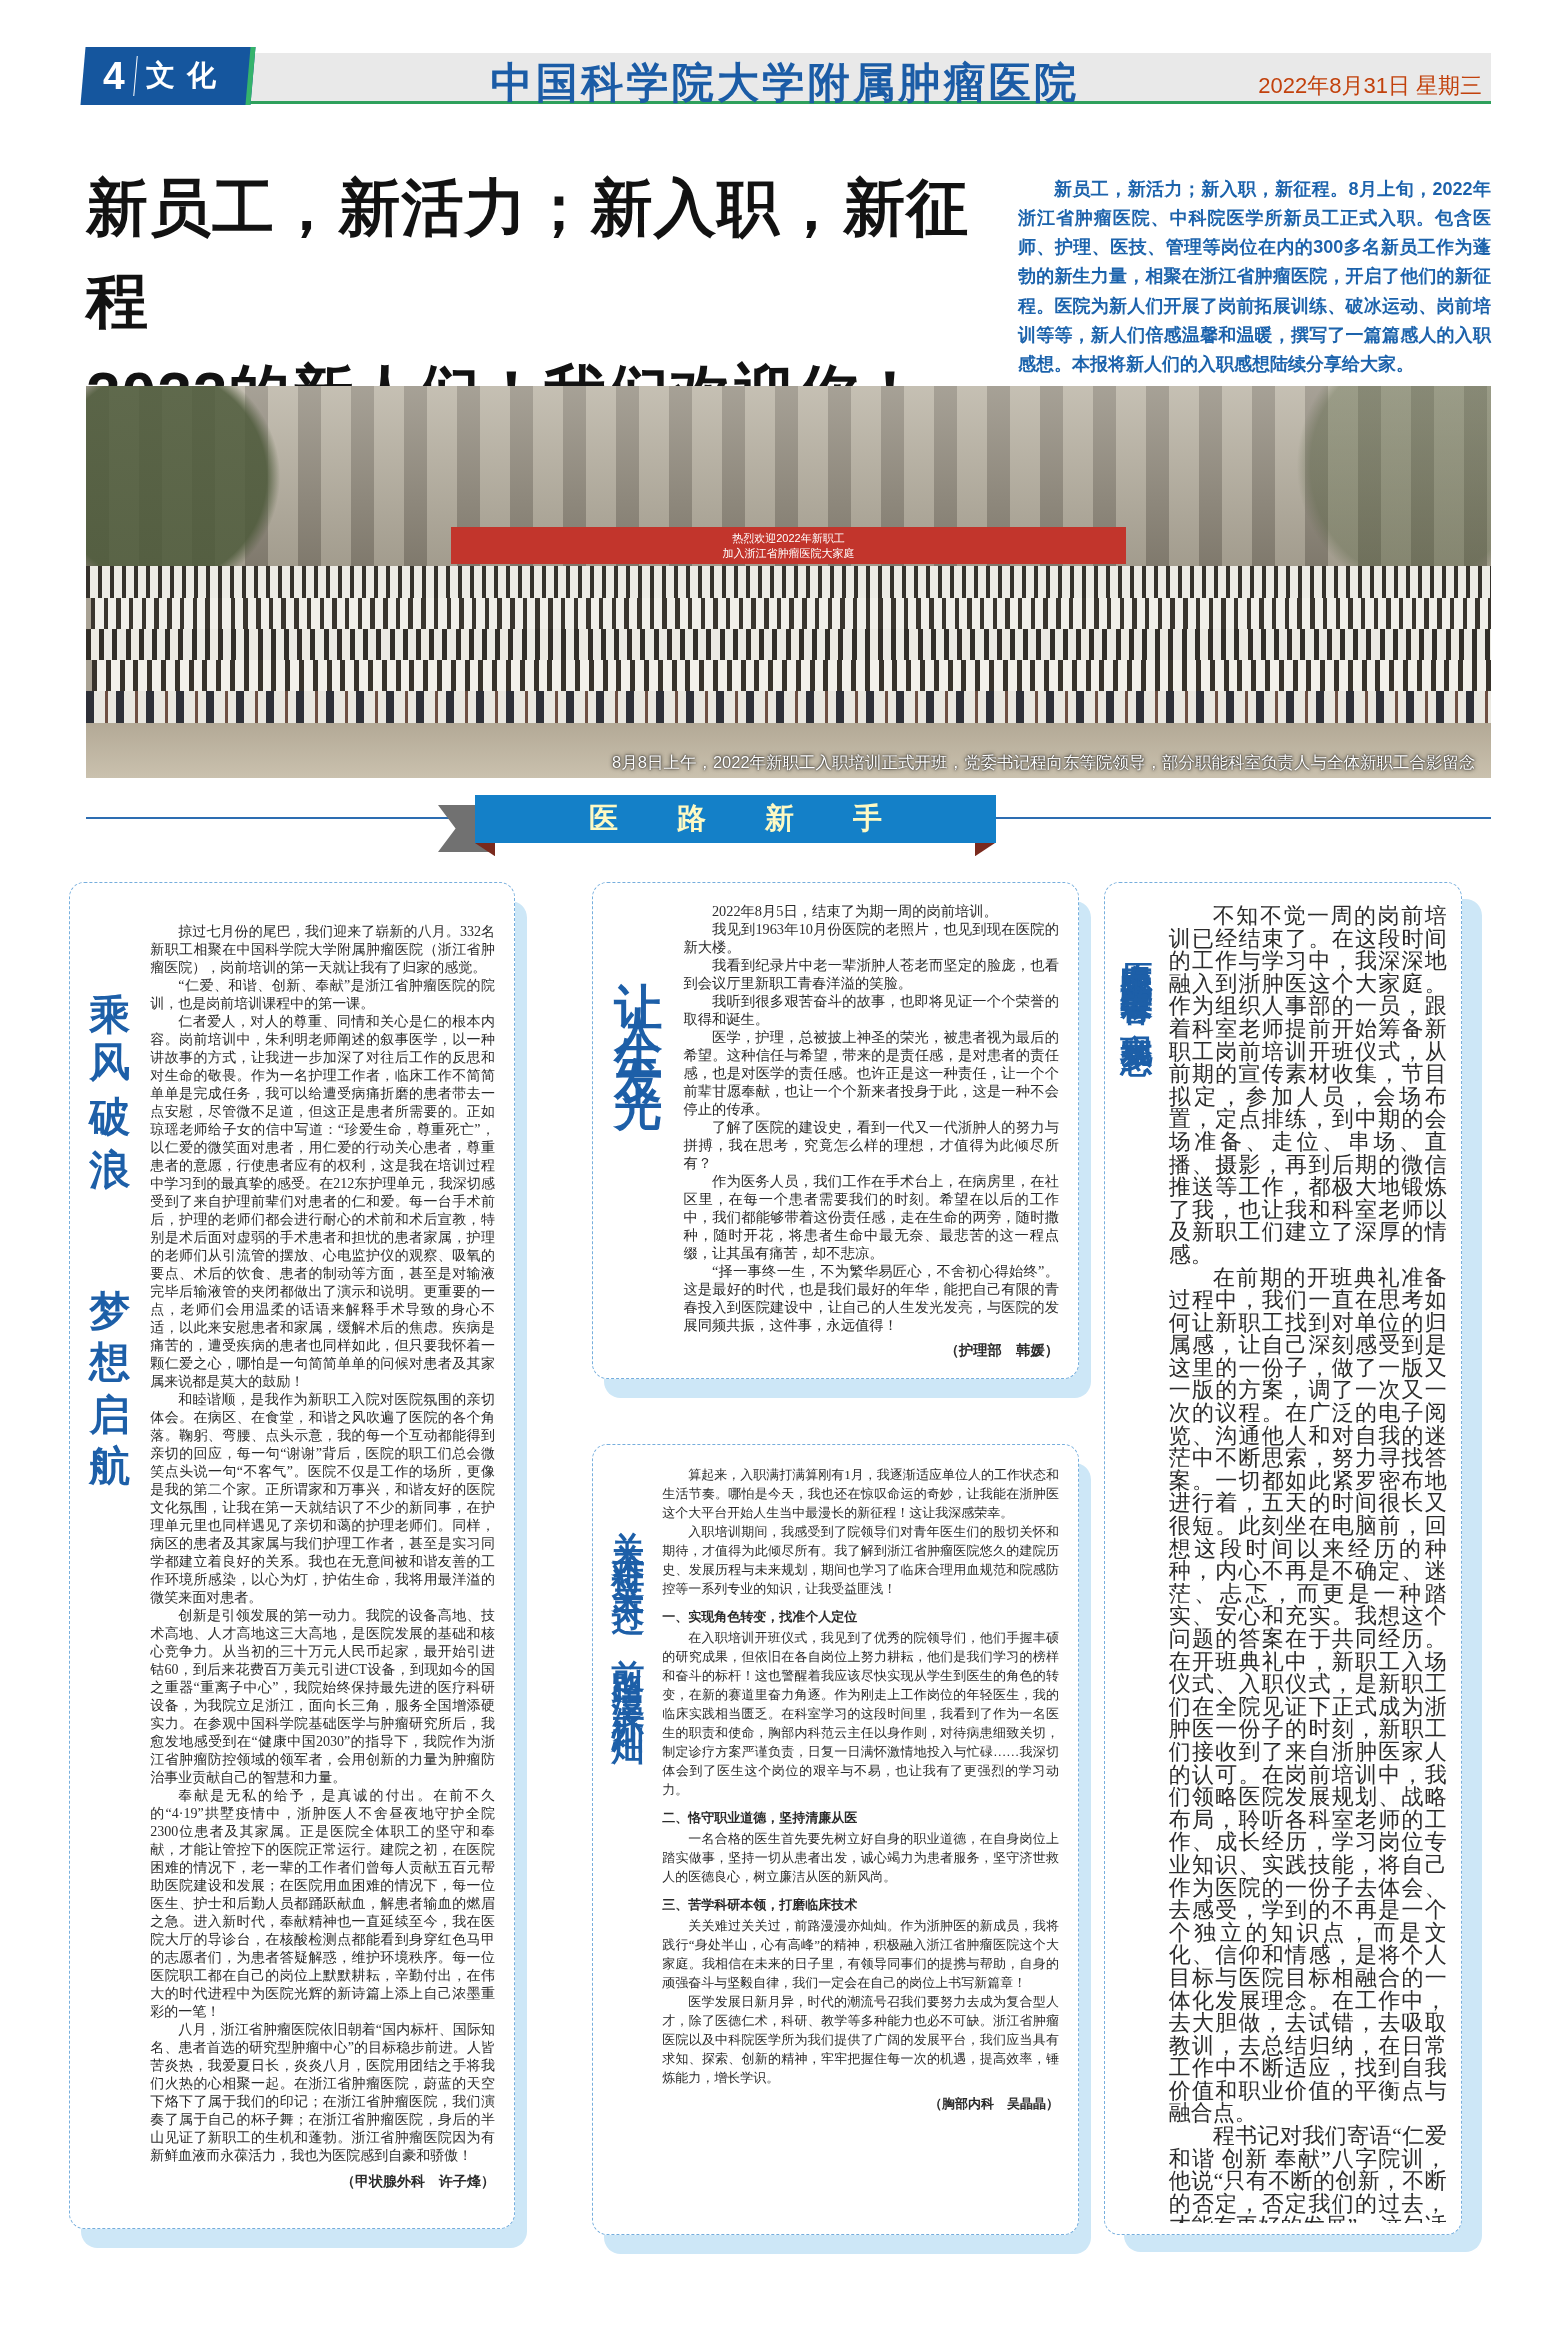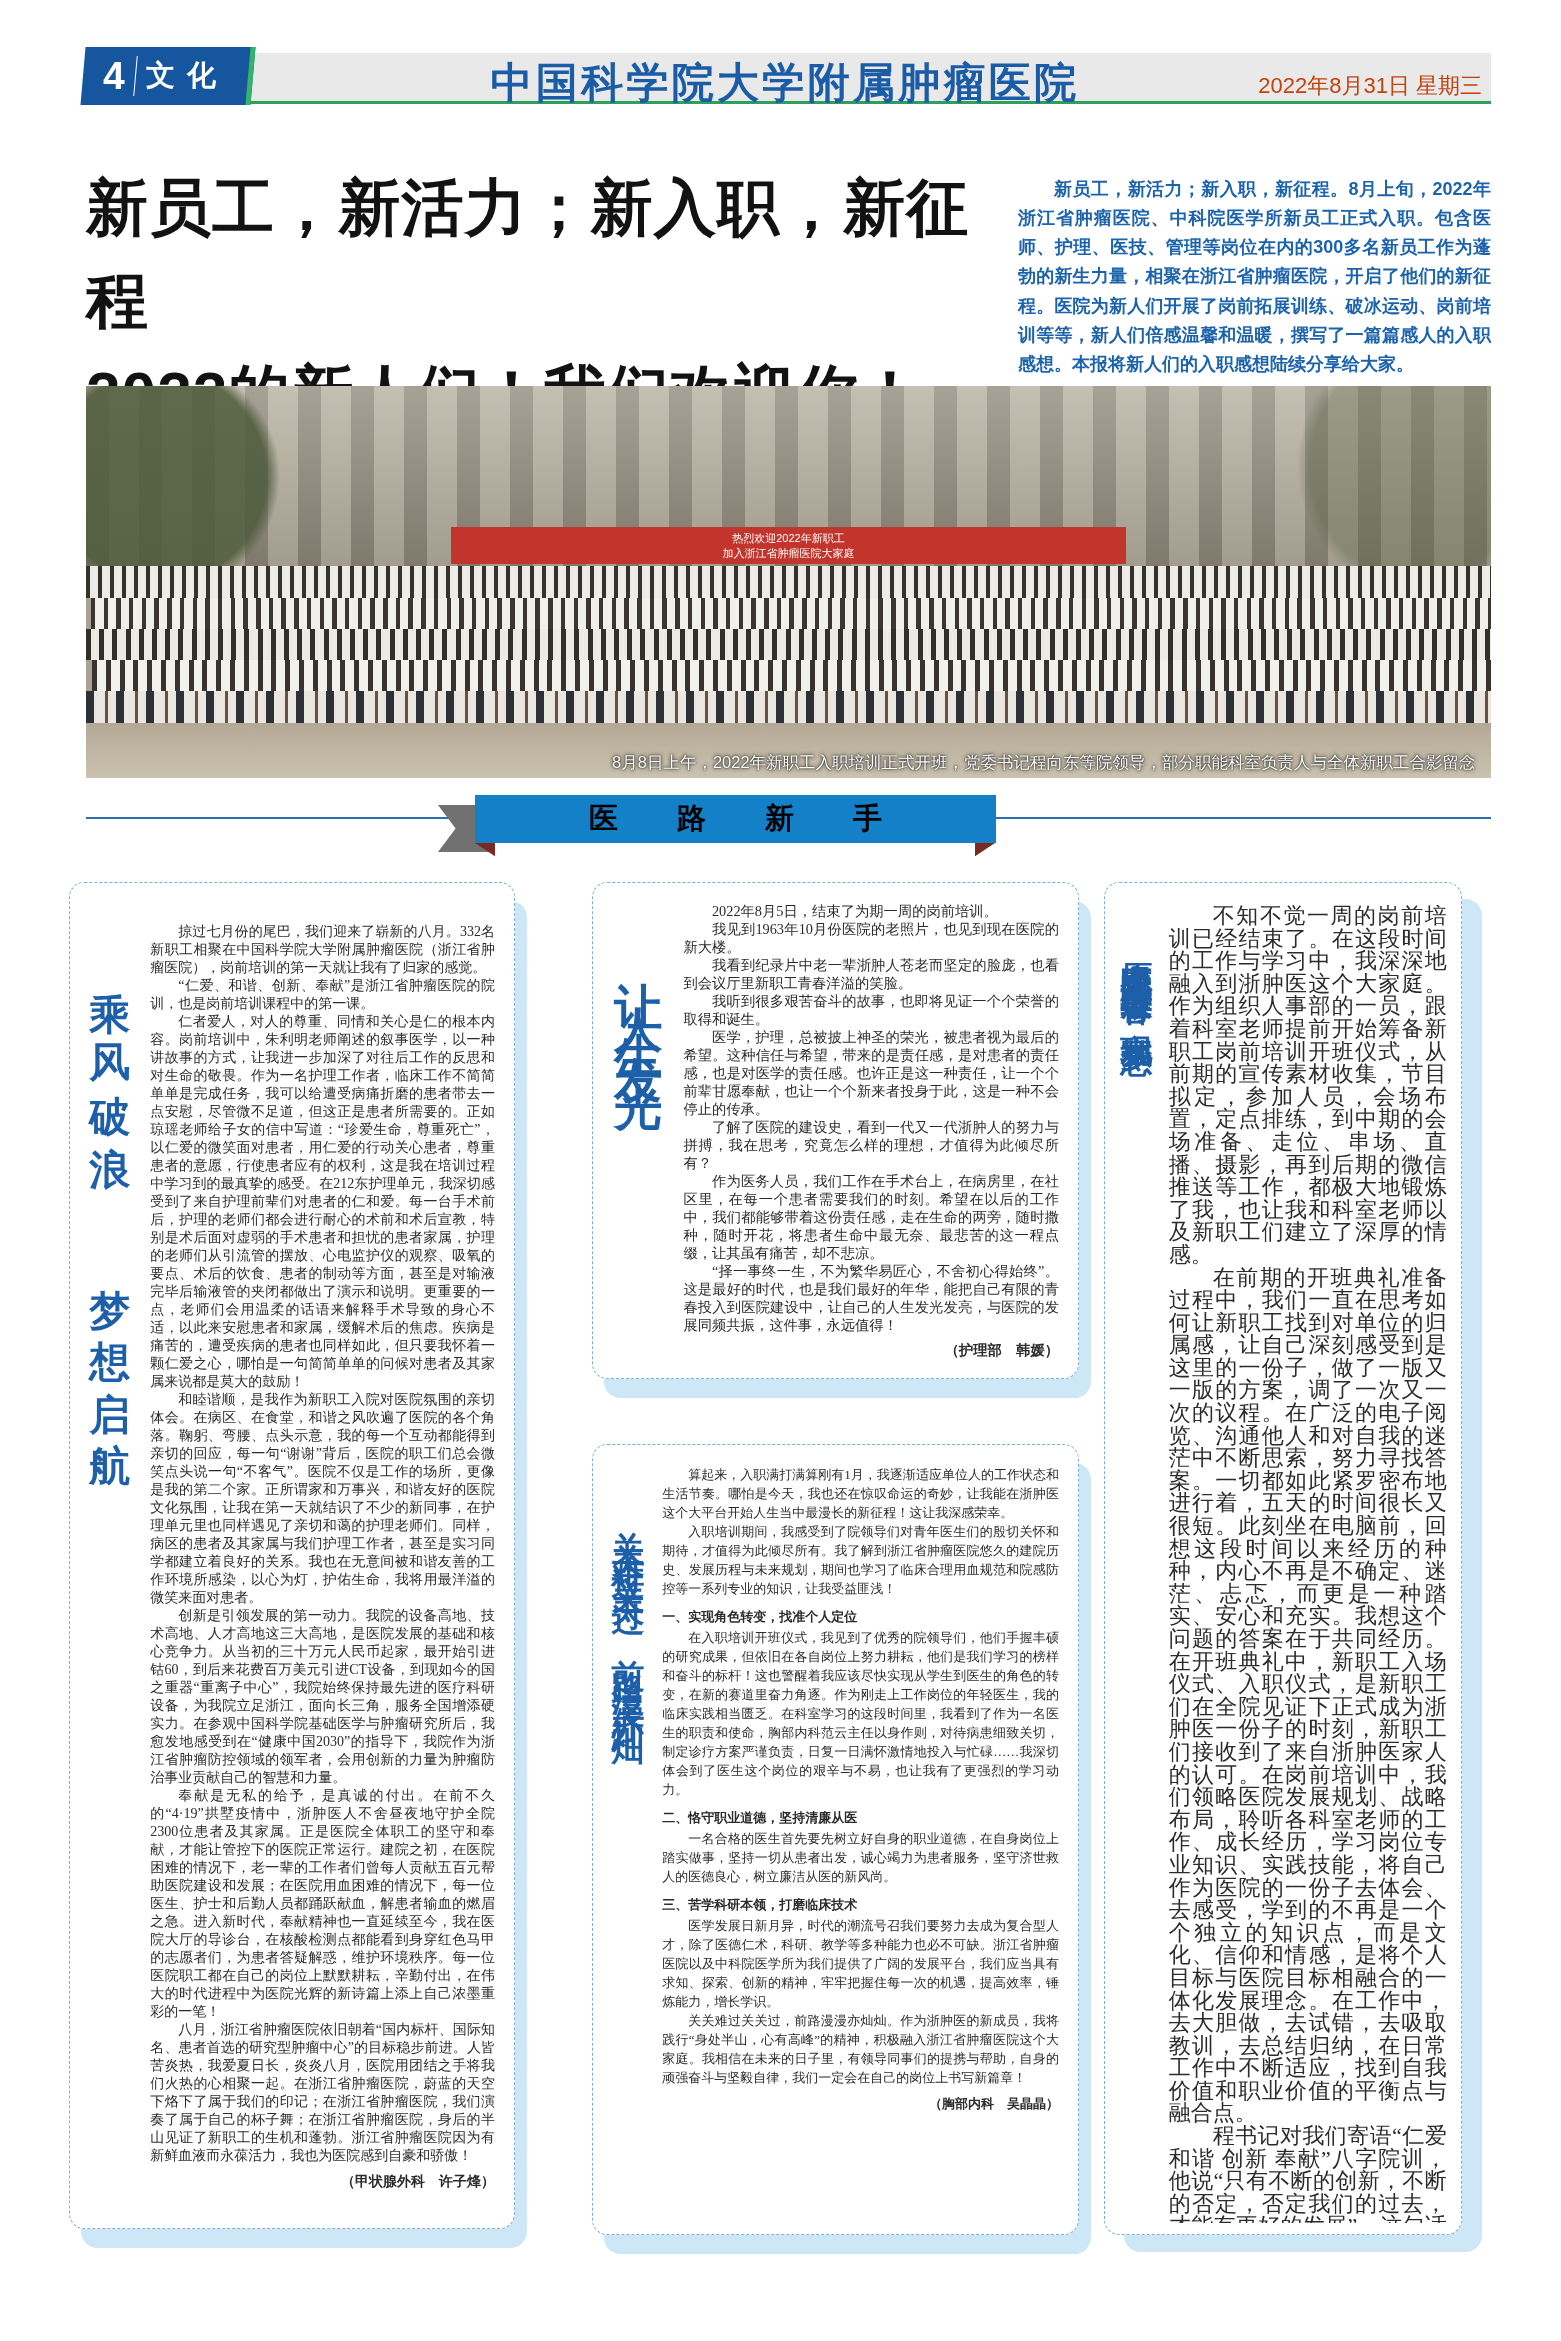--- a/index.html
+++ b/index.html
@@ -44,21 +44,21 @@
   .ph-crowd .row4{background:repeating-linear-gradient(90deg,#38332c 0 5px,#f3f1eb 5px 13.8px);margin-left:6px;}
   .ph-crowd .row5{background:repeating-linear-gradient(90deg,#2e3038 0 7.7px,#e9e7e0 7.7px 19px,#6e4f42 19px 22px,#e9e7e0 22px 30px);}
   .ph-ground{position:absolute;left:0;right:0;bottom:0;height:14%;background:linear-gradient(#b3a996,#cac1ae);}
   .ph-caption{position:absolute;right:15.4px;bottom:4.4px;color:#fff;font-size:16.5px;z-index:3;
         text-shadow:0 0 4.4px rgba(0,0,0,.85),0 0 1.7px rgba(0,0,0,.9);font-family:"Liberation Sans",sans-serif;}
   
   .rule{position:absolute;left:86px;top:817px;width:1405px;height:2.2px;background:#2d6db2;}
   .ribbon-tail{position:absolute;left:438px;top:805px;width:55px;height:47px;background:#717171;
         clip-path:polygon(0 0,100% 0,100% 100%,0 100%,32% 50%);z-index:1;}
   .ribbon{position:absolute;left:475px;top:795px;width:521px;height:48px;background:#1480c8;z-index:2;
-        display:flex;align-items:center;justify-content:center;color:#000000;font-weight:700;font-size:29px;
+        display:flex;align-items:center;justify-content:center;color:#fef9c3;font-weight:700;font-size:29px;
         font-family:"Liberation Sans",sans-serif;letter-spacing:59px;padding-left:59px;box-sizing:border-box;}
   .notch{position:absolute;width:20px;height:13.2px;background:#7a2a1e;z-index:1;}
   .notch.l{left:475px;top:843px;clip-path:polygon(0 0,100% 0,100% 100%);}
   .notch.r{left:975px;top:843px;clip-path:polygon(0 0,100% 0,0 100%);}
   
   .shadow{position:absolute;background:#cde7f7;border-radius:16.5px;z-index:0;}
   .card{position:absolute;background:#fff;border:1.7px dashed #76aedd;border-radius:15.4px;z-index:1;
         display:flex;box-sizing:border-box;overflow:hidden;}
   .vtitle{writing-mode:vertical-rl;text-orientation:upright;color:#1d5fa8;font-weight:800;
         font-family:"Liberation Sans",sans-serif;flex:0 0 auto;}
@@ -169,22 +169,22 @@
     <div class="vtitle">关关难过关关过　前路漫漫亦灿灿</div>
     <div class="body">
       <div>
           <p class="para">算起来，入职满打满算刚有1月，我逐渐适应单位人的工作状态和生活节奏。哪怕是今天，我也还在惊叹命运的奇妙，让我能在浙肿医这个大平台开始人生当中最漫长的新征程！这让我深感荣幸。</p>
           <p class="para">入职培训期间，我感受到了院领导们对青年医生们的殷切关怀和期待，才值得为此倾尽所有。我了解到浙江省肿瘤医院悠久的建院历史、发展历程与未来规划，期间也学习了临床合理用血规范和院感防控等一系列专业的知识，让我受益匪浅！</p>
           <p class="sec-head">一、实现角色转变，找准个人定位</p>
           <p class="para">在入职培训开班仪式，我见到了优秀的院领导们，他们手握丰硕的研究成果，但依旧在各自岗位上努力耕耘，他们是我们学习的榜样和奋斗的标杆！这也警醒着我应该尽快实现从学生到医生的角色的转变，在新的赛道里奋力角逐。作为刚走上工作岗位的年轻医生，我的临床实践相当匮乏。在科室学习的这段时间里，我看到了作为一名医生的职责和使命，胸部内科范云主任以身作则，对待病患细致关切，制定诊疗方案严谨负责，日复一日满怀激情地投入与忙碌……我深切体会到了医生这个岗位的艰辛与不易，也让我有了更强烈的学习动力。</p>
           <p class="sec-head">二、恪守职业道德，坚持清廉从医</p>
           <p class="para">一名合格的医生首先要先树立好自身的职业道德，在自身岗位上踏实做事，坚持一切从患者出发，诚心竭力为患者服务，坚守济世救人的医德良心，树立廉洁从医的新风尚。</p>
           <p class="sec-head">三、苦学科研本领，打磨临床技术</p>
+          <p class="para">关关难过关关过，前路漫漫亦灿灿。作为浙肿医的新成员，我将践行“身处半山，心有高峰”的精神，积极融入浙江省肿瘤医院这个大家庭。我相信在未来的日子里，有领导同事们的提携与帮助，自身的顽强奋斗与坚毅自律，我们一定会在自己的岗位上书写新篇章！</p>
           <p class="para">医学发展日新月异，时代的潮流号召我们要努力去成为复合型人才，除了医德仁术，科研、教学等多种能力也必不可缺。浙江省肿瘤医院以及中科院医学所为我们提供了广阔的发展平台，我们应当具有求知、探索、创新的精神，牢牢把握住每一次的机遇，提高效率，锤炼能力，增长学识。</p>
-          <p class="para">关关难过关关过，前路漫漫亦灿灿。作为浙肿医的新成员，我将践行“身处半山，心有高峰”的精神，积极融入浙江省肿瘤医院这个大家庭。我相信在未来的日子里，有领导同事们的提携与帮助，自身的顽强奋斗与坚毅自律，我们一定会在自己的岗位上书写新篇章！</p>
         </div>
       <div class="byline">（胸部内科　吴晶晶）</div>
     </div>
   </div>
 
   <div class="shadow sh4"></div>
   <div class="card card4">
     <div class="vtitle">愿在医院平台上绽放青春、实现梦想</div>
     <div class="body">
       <div>

